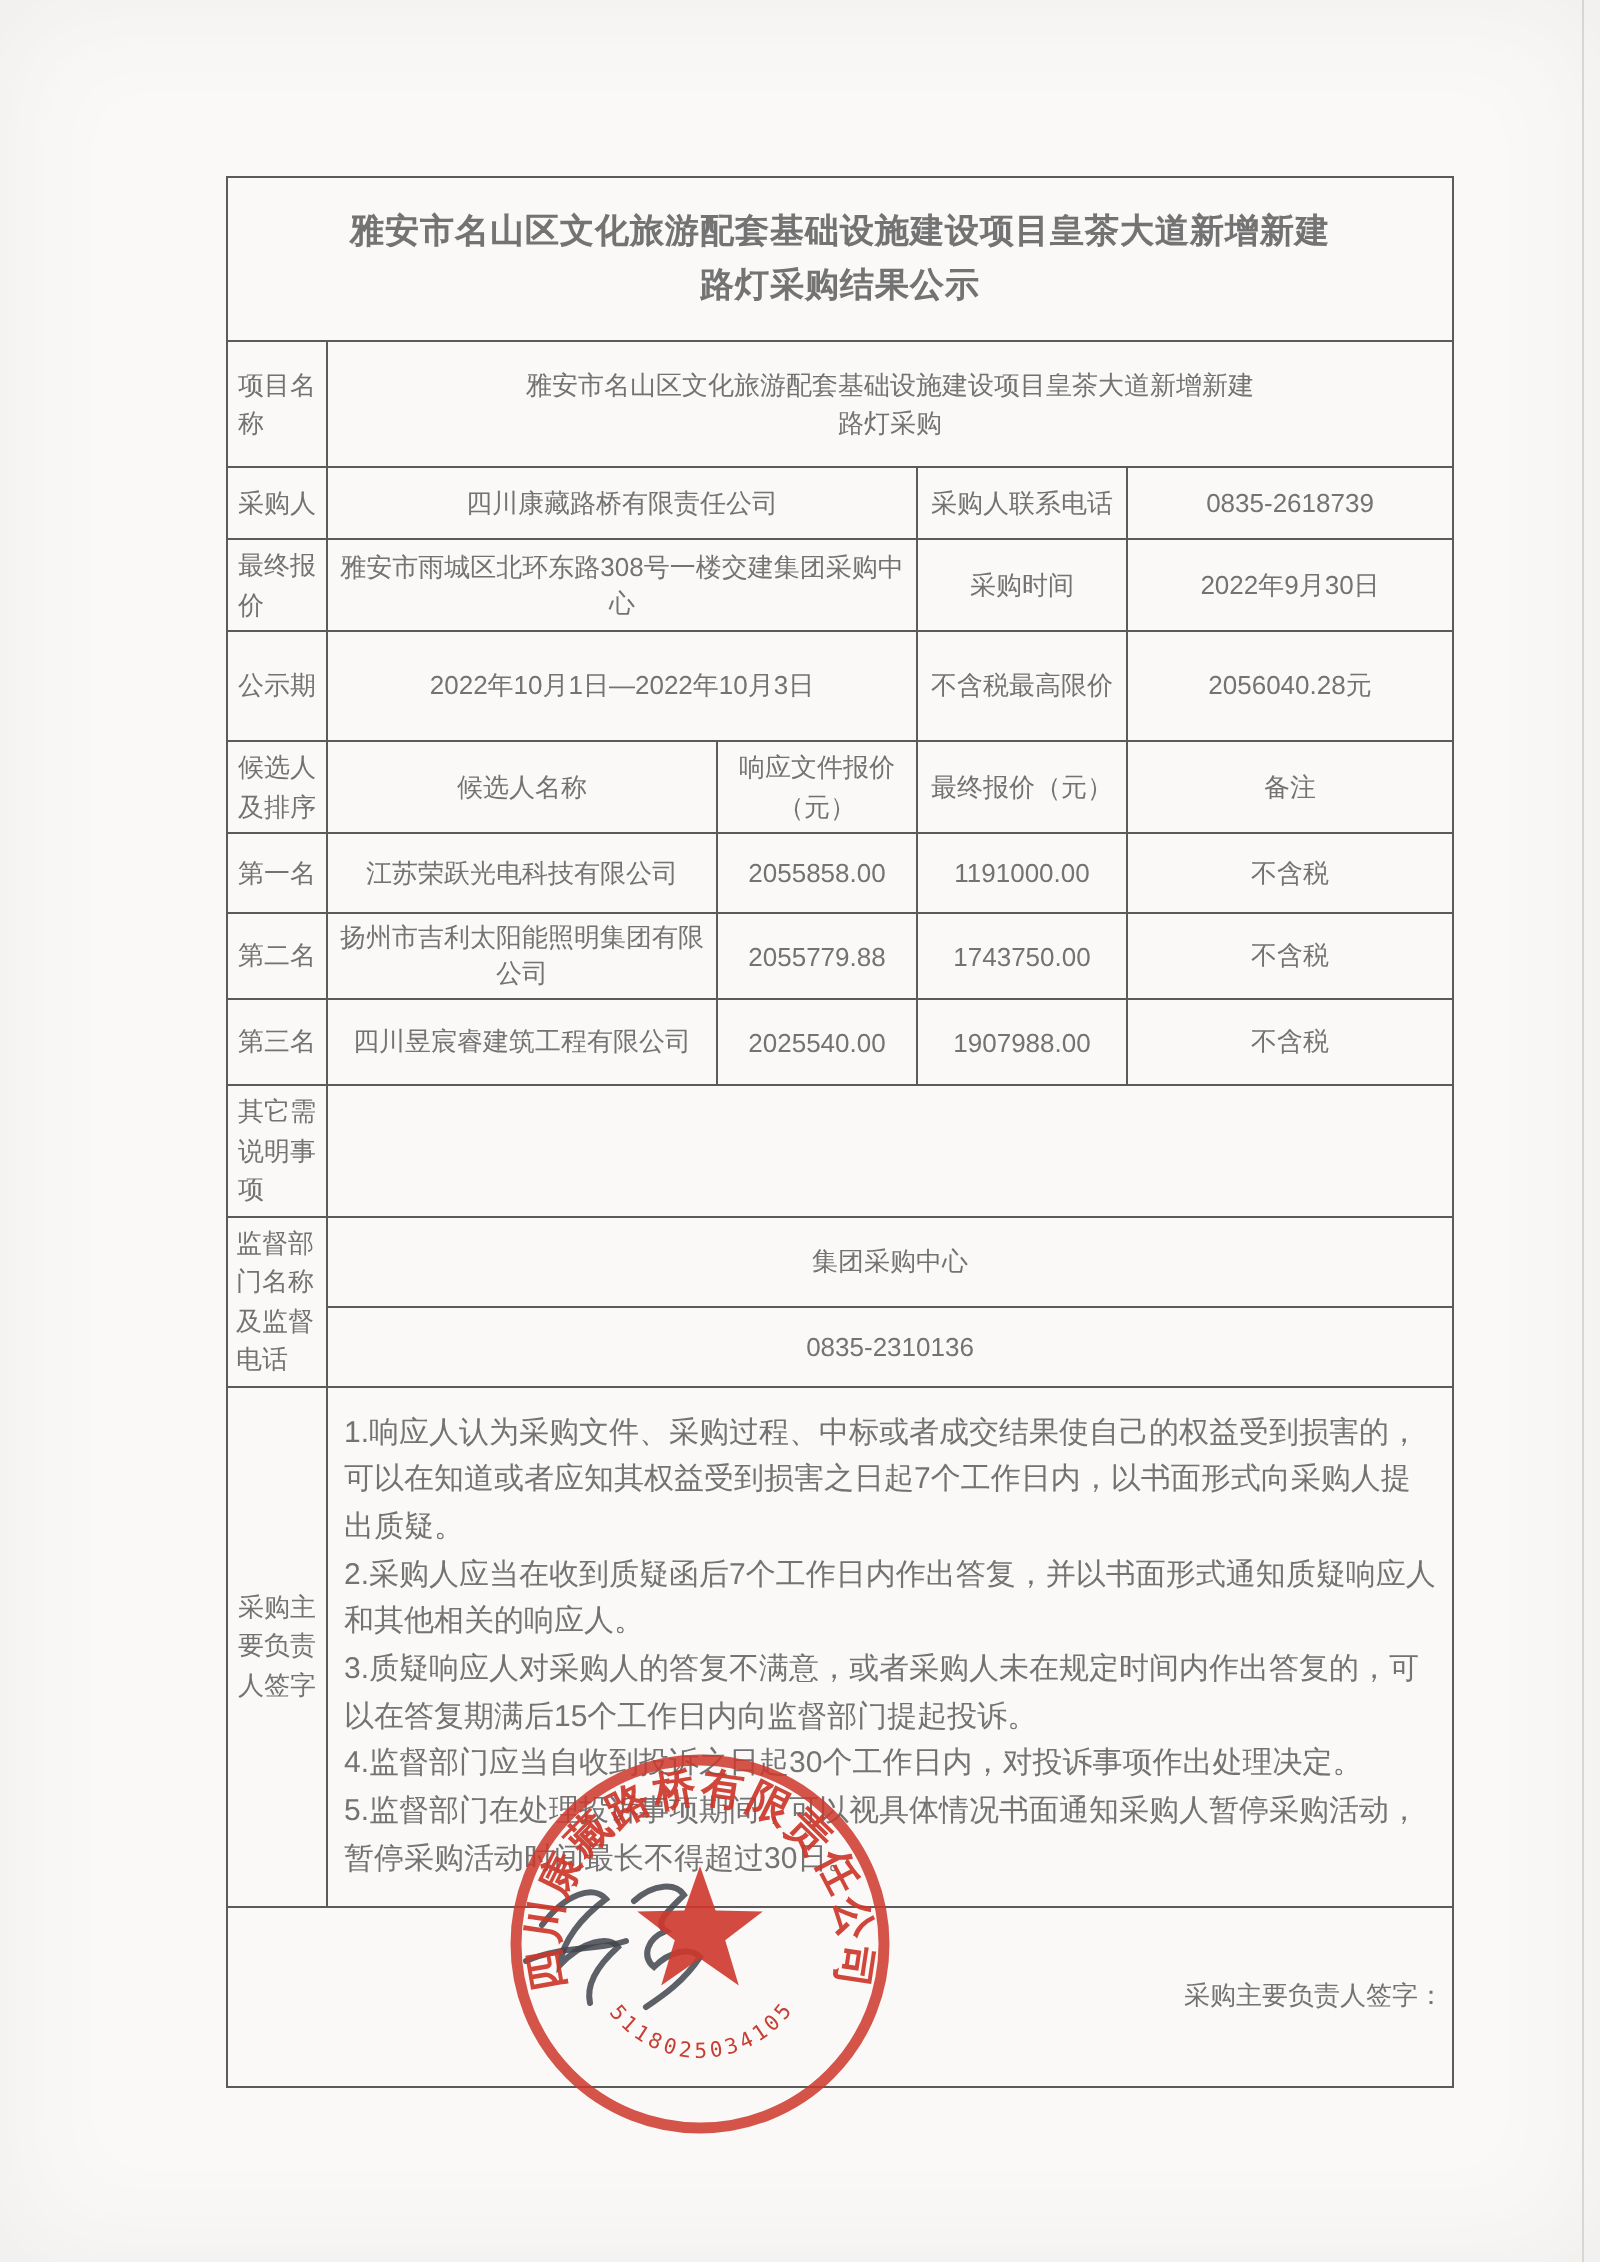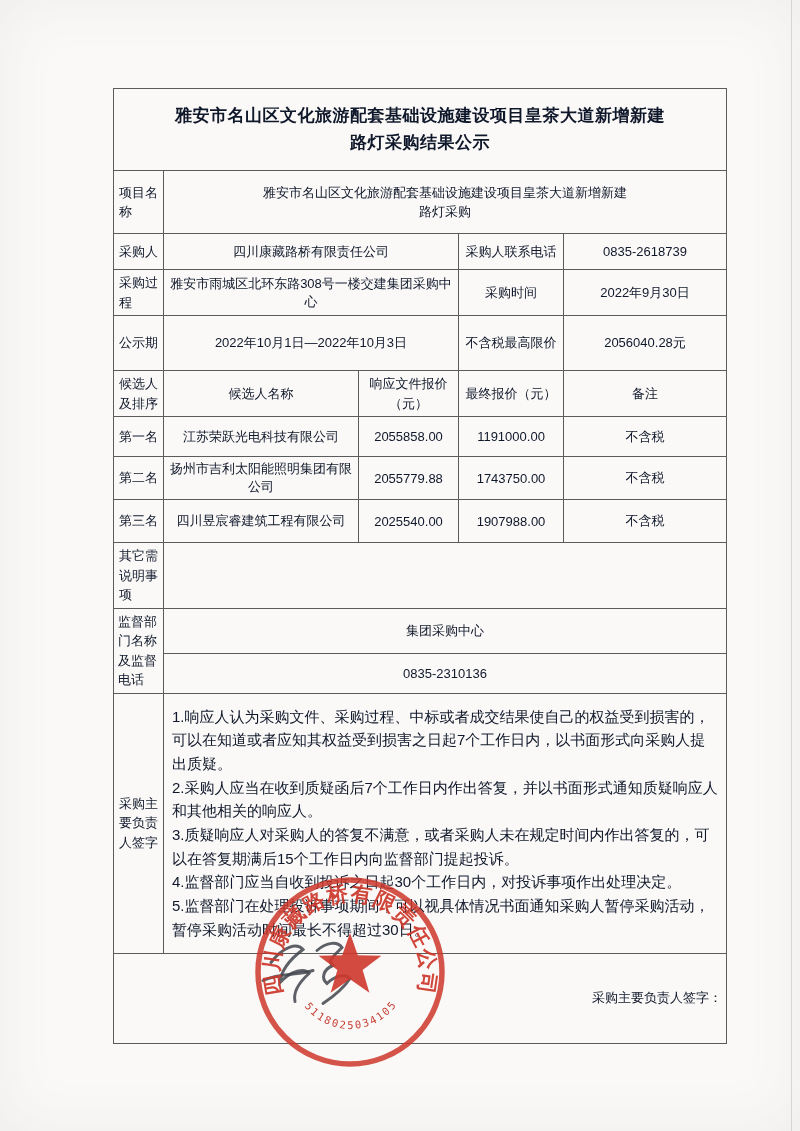--- a/index.html
+++ b/index.html
@@ -7,21 +7,21 @@
     width:800px;height:1131px;position:relative;
     background:#faf9f7;
     font-family:"Liberation Sans","DejaVu Sans",sans-serif;
     color:#2d2d2d;overflow:hidden;
   }
   .scan-shade{position:absolute;inset:0;box-shadow:inset 0 0 60px rgba(90,85,80,.07);pointer-events:none;}
   .page-edge{position:absolute;top:0;left:791px;width:1px;height:1131px;background:#d9d6d1;}
   table.doc{
     position:absolute;left:113px;top:88px;width:613px;
     border-collapse:collapse;table-layout:fixed;
-    font-size:13px;color:#0f172a;
+    font-size:13px;color:#737373;
   }
   td{border:1px solid #5b5b5b;vertical-align:middle;padding:3px 4px;word-break:break-all;}
   .title-cell{font-size:17px;font-weight:bold;text-align:center;white-space:pre-line;line-height:1.55;letter-spacing:.5px;}
   .lab{text-align:left;padding-left:5px;line-height:1.5;}
   .lab-c{text-align:left;line-height:1.5;}
   .cen{text-align:center;}
   .pre{white-space:pre-line;line-height:1.5;}
   .notes{
     text-align:left;white-space:pre-line;line-height:1.58;
     padding:6px 8px;font-size:15px;
@@ -57,21 +57,21 @@
     <td colspan="4" class="cen pre">雅安市名山区文化旅游配套基础设施建设项目皇茶大道新增新建
 路灯采购</td>
   </tr>
   <tr style="height:36px">
     <td class="lab">采购人</td>
     <td colspan="2" class="cen">四川康藏路桥有限责任公司</td>
     <td class="cen">采购人联系电话</td>
     <td class="cen">0835-2618739</td>
   </tr>
   <tr style="height:40px">
-    <td class="lab">采购过程</td>
+    <td class="lab">最终报价</td>
     <td colspan="2" class="cen">雅安市雨城区北环东路308号一楼交建集团采购中心</td>
     <td class="cen">采购时间</td>
     <td class="cen">2022年9月30日</td>
   </tr>
   <tr style="height:55px">
     <td class="lab">公示期</td>
     <td colspan="2" class="cen">2022年10月1日—2022年10月3日</td>
     <td class="cen">不含税最高限价</td>
     <td class="cen">2056040.28元</td>
   </tr>

